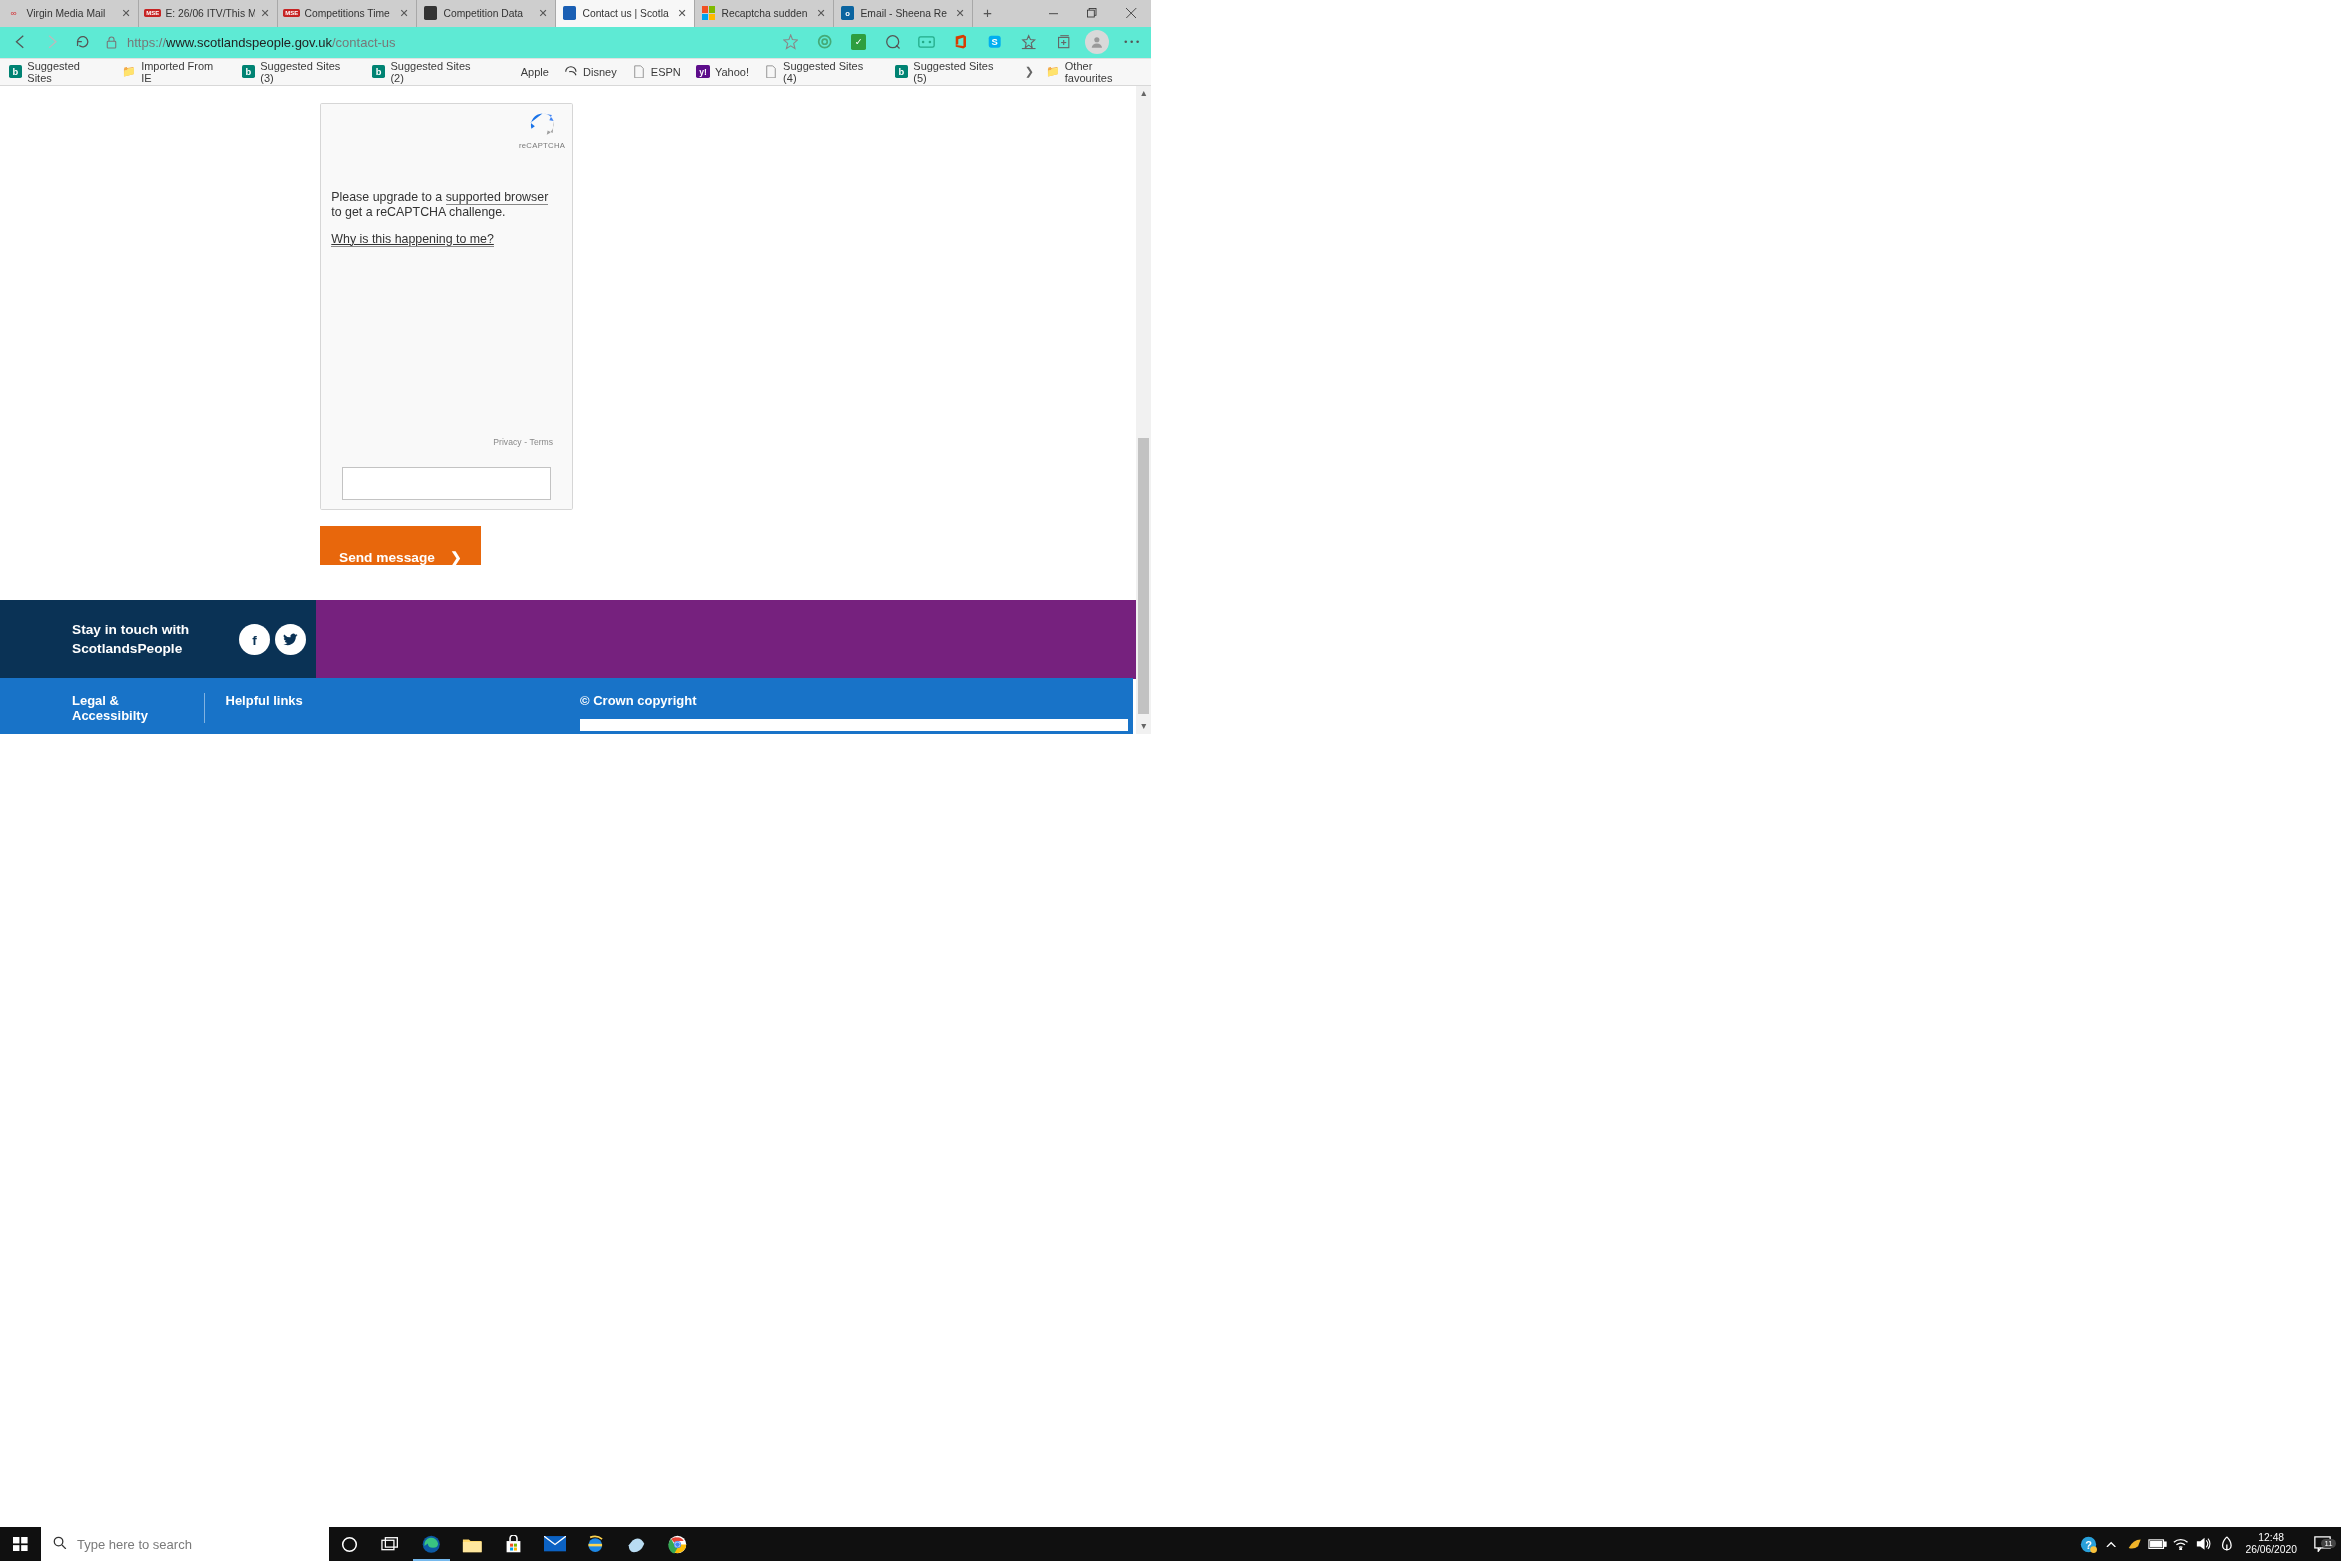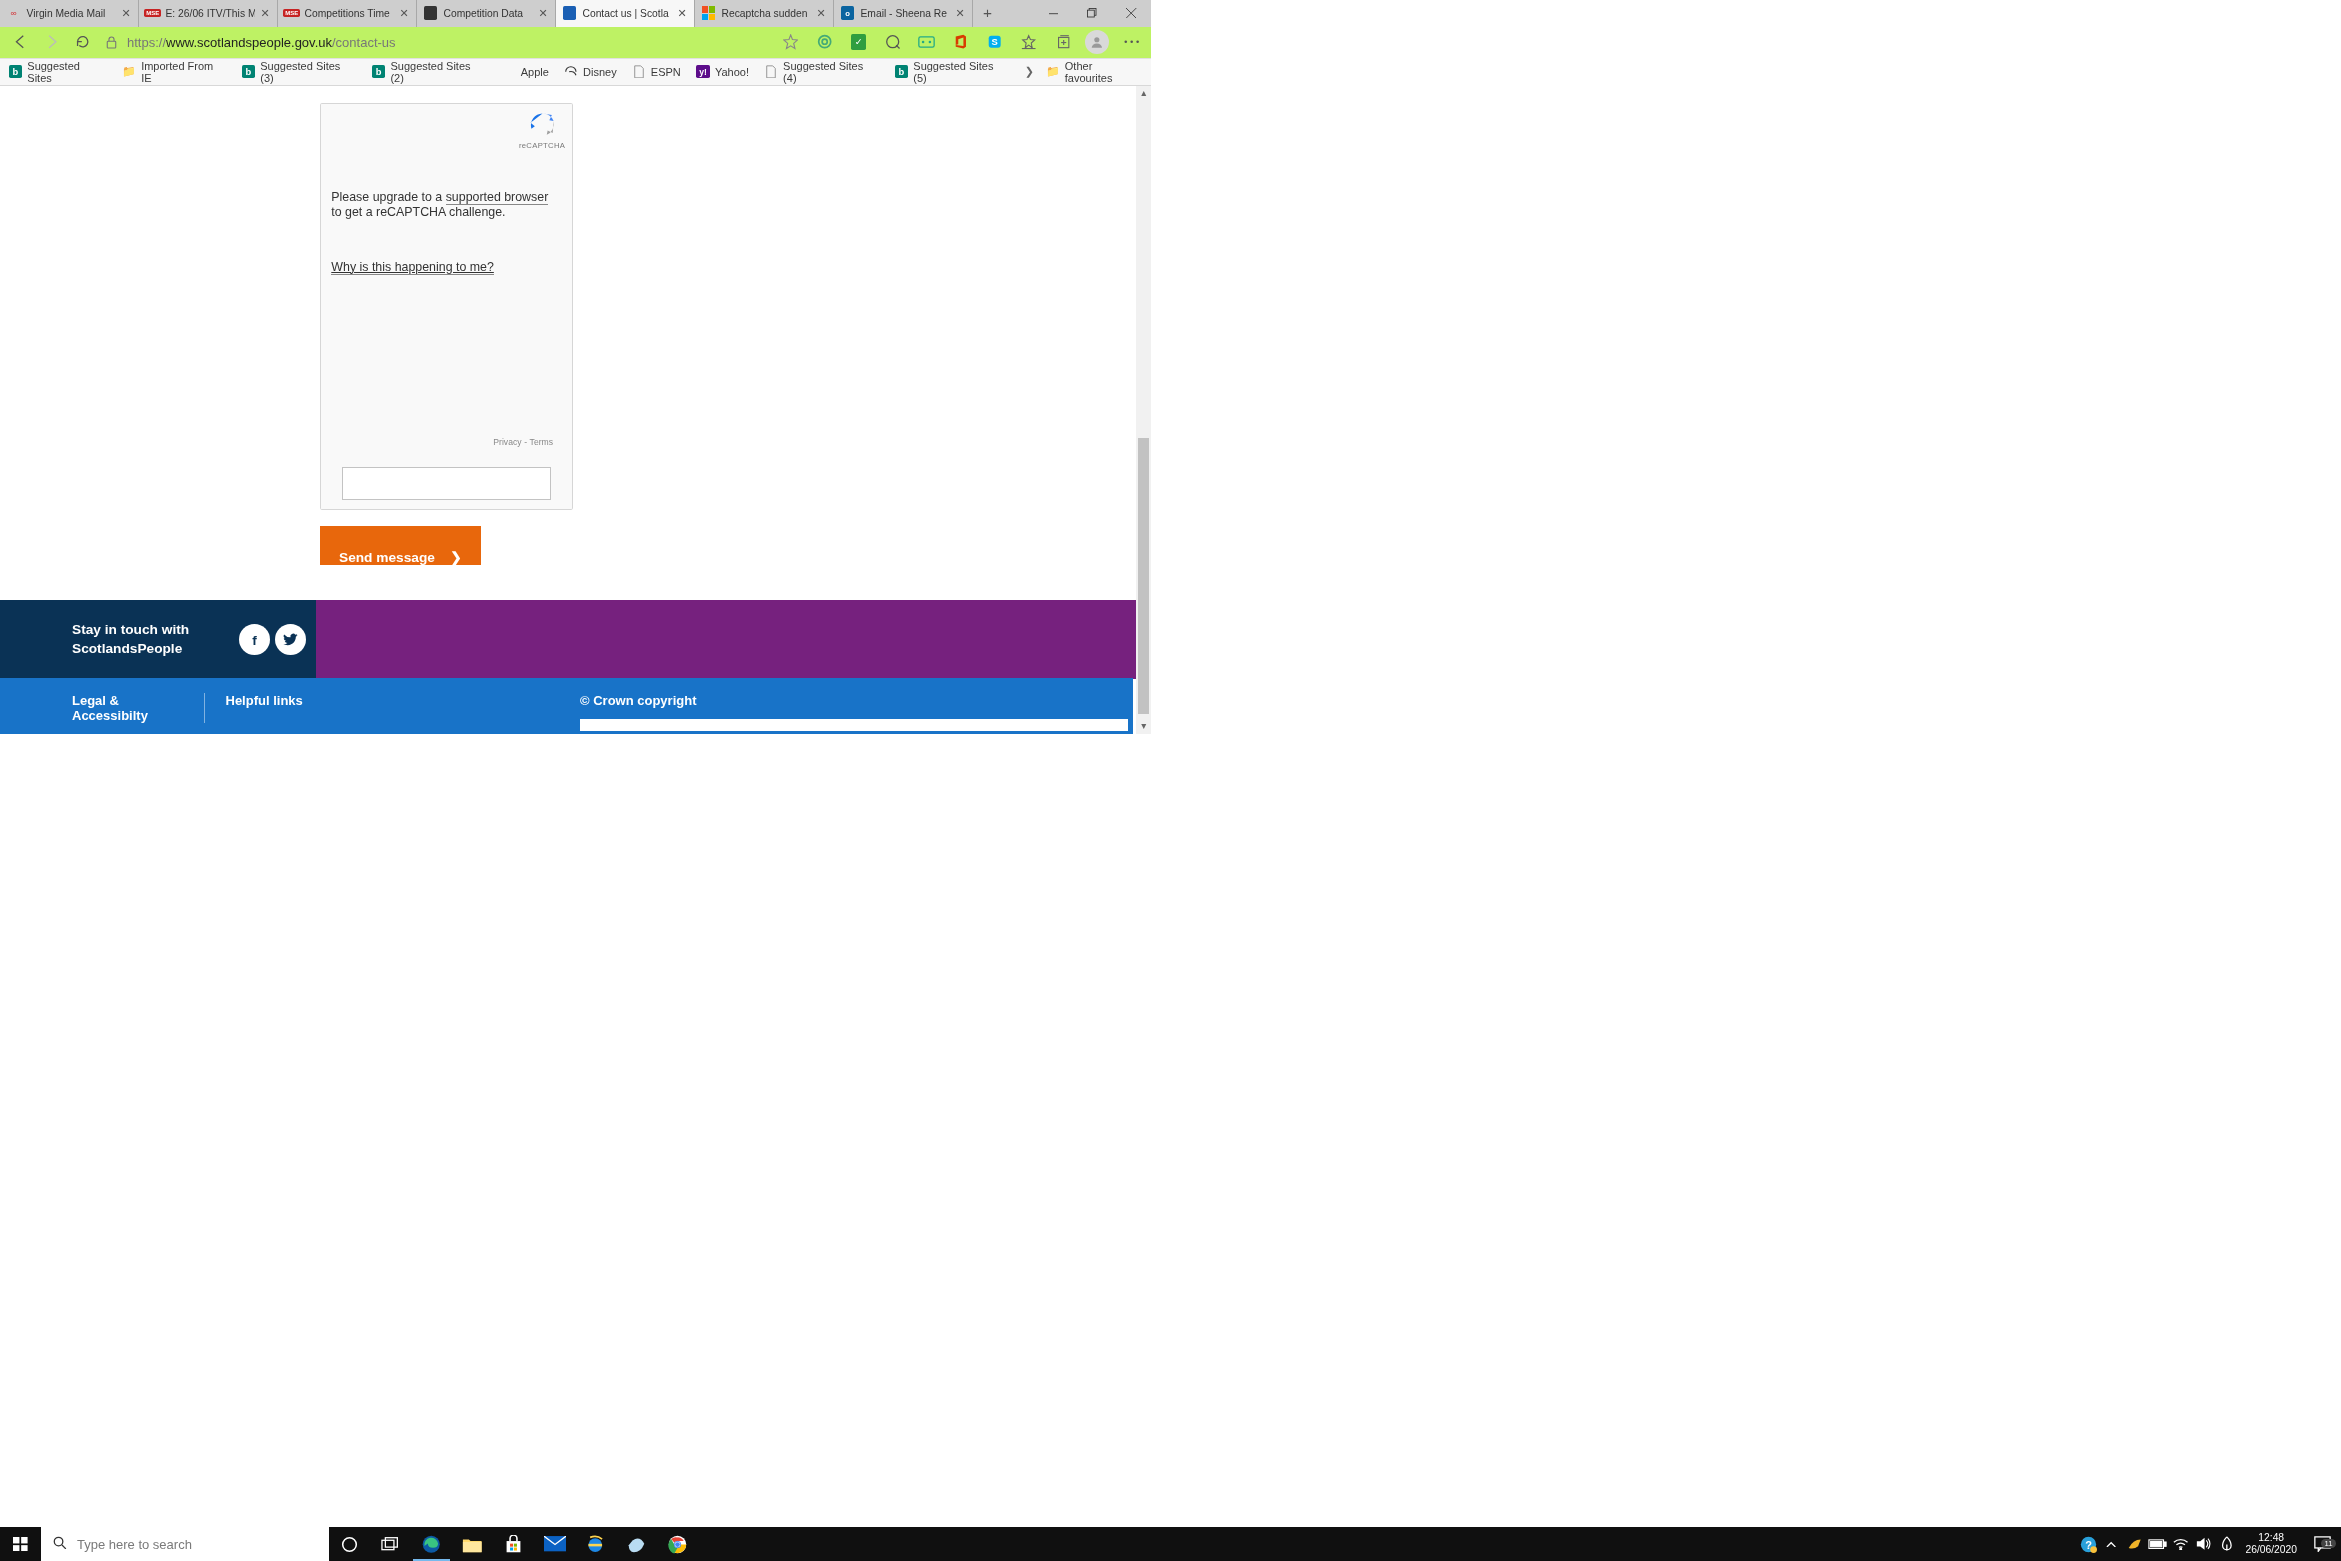--- a/index.html
+++ b/index.html
@@ -11,21 +11,21 @@
 .tab { display: flex; align-items: center; width: 139px; border-right: 0.9px solid #a8a8a8; padding: 0 5.1px 0 6.8px; font-size: 10.3px; color: #333; background: #cecece; cursor: default; }
 .tab.active { background: #f7f7f7; }
 .tab .favicon { width: 13.7px; height: 13.7px; margin-right: 6px; flex-shrink: 0; display: flex; align-items: center; justify-content: center; font-size: 8.6px; }
 .tab .tab-title { flex: 1; white-space: nowrap; overflow: hidden; text-overflow: clip; }
 .tab .tab-close { width: 13.7px; height: 13.7px; display: flex; align-items: center; justify-content: center; color: #555; font-size: 11px; margin-left: 3.4px; }
 .newtab { width: 29px; display: flex; align-items: center; justify-content: center; color: #555; font-size: 15.4px; }
 .win-controls { display: flex; }
 .win-btn { width: 39px; display: flex; align-items: center; justify-content: center; color: #333; }
 
 
-.addrbar { height: 32px; background: #bef264; display: flex; align-items: center; padding: 0 5.1px; border-bottom: 0.9px solid #e1e1e1; }
+.addrbar { height: 32px; background: #5eead4; display: flex; align-items: center; padding: 0 5.1px; border-bottom: 0.9px solid #e1e1e1; }
 .nav-btn { width: 31px; height: 31px; display: flex; align-items: center; justify-content: center; color: #6a6a6a; }
 .nav-btn.disabled { color: #b6b6b6; }
 .addr-field { flex: 1; display: flex; align-items: center; height: 24px; margin: 0 5.1px; }
 .addr-lock { width: 17px; height: 17px; display:flex;align-items:center;justify-content:center;color:#777; margin-right: 6.8px; }
 .addr-text { font-size: 13px; color: #777; }
 .addr-text .dark { color: #222; }
 .addr-icons { display: flex; align-items: center; gap: 5.1px; margin-left: 6.8px; }
 .addr-icon { width: 29px; height: 29px; display: flex; align-items: center; justify-content: center; color: #5c5c5c; }
 
 
@@ -44,21 +44,21 @@
 .vscroll .thumb { position: absolute; left: 1.7px; right: 1.7px; background: #c2c2c2; }
 .vscroll .arrow.bot { position:absolute; bottom:0; left:0; right:0; }
 
 
 .captcha-wrap { position: absolute; left: 320px; top: 17px; width: 253px; height: 407px; border: 0.9px solid #d6d6d6; background: #f9f9f9; border-radius: 1.7px; }
 .captcha-logo { position: absolute; top: 6.8px; right: 6.8px; text-align: center; }
 .captcha-logo svg { display:block; margin: 0 auto 1.7px; }
 .captcha-logo .rc-label { font-size: 7.7px; color: #777; letter-spacing: 0.3px; }
 .captcha-msg { position: absolute; top: 86px; left: 10.3px; right: 10.3px; font-size: 12.4px; color: #333; line-height: 1.25; }
 .captcha-msg a { color: #333; text-decoration: none; border-bottom: 0.9px solid #888; }
-.captcha-why { position: absolute; top: 128px; left: 10.3px; font-size: 12.4px; color: #333; border-bottom: 0.9px solid #888; margin-top: 28px; }
+.captcha-why { position: absolute; top: 128px; left: 10.3px; font-size: 12.4px; color: #333; border-bottom: 0.9px solid #888; }
 .captcha-foot { position: absolute; bottom: 62px; right: 19px; font-size: 8.6px; color: #888; }
 .captcha-foot .dash { margin: 0 2.6px; }
 .captcha-input { position: absolute; left: 21.4px; right: 21.4px; bottom: 8.6px; height: 33px; border: 0.9px solid #c3c3c3; background: #fff; }
 
 
 .send-btn { position: absolute; left: 320px; top: 440px; height: 39px; background: #e8670c; color: #fff; display: flex; align-items: flex-end; padding: 0 19px; font-size: 13.7px; font-weight: 600; }
 .send-btn .chev { margin-left: 15.4px; font-size: 13.7px; }
 
 
 .band-social { position: absolute; left: 0; top: 514px; right: 0; height: 79px; display: flex; }

